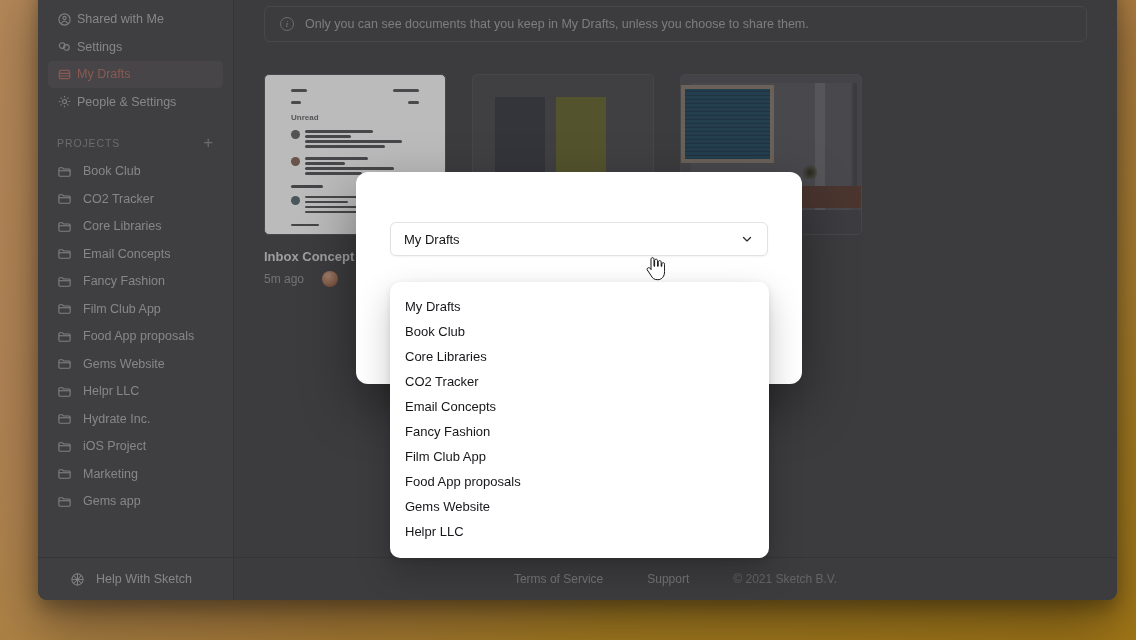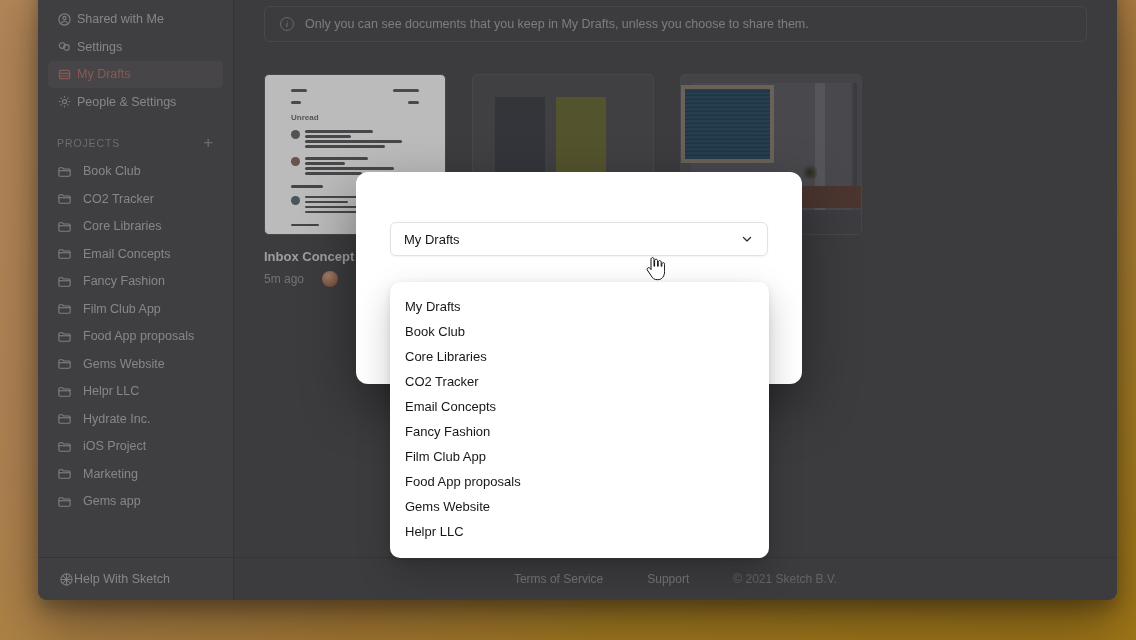--- a/index.html
+++ b/index.html
@@ -100,24 +100,25 @@
     border-radius: 5px;
     color: #b4b4b6;
     font-size: 12.5px;
     white-space: nowrap;
   }
   .proj-item .ic { width: 15px; height: 15px; flex: 0 0 15px; }
   .proj-item .ic svg { width: 15px; height: 15px; display: block; }
 
   #sidebar-footer {
     border-top: 1px solid #3f3f41;
-    padding: 0 21px;
+    padding: 0 32px;
     height: 43px;
     display: flex;
     align-items: center;
+    gap: 11px;
     color: #b4b4b6;
     font-size: 12.5px;
     flex: 0 0 43px;
   }
   #sidebar-footer .ic { width: 15px; height: 15px; flex: 0 0 15px; }
 
   
   #main {
     flex: 1;
     background: #4a4a4c;

